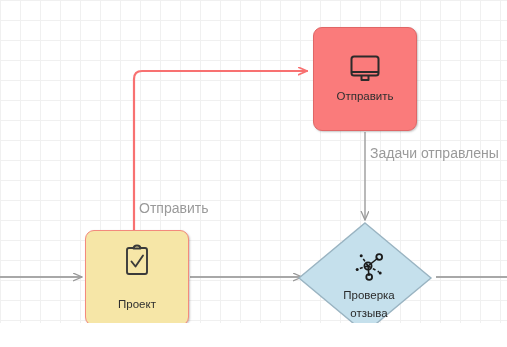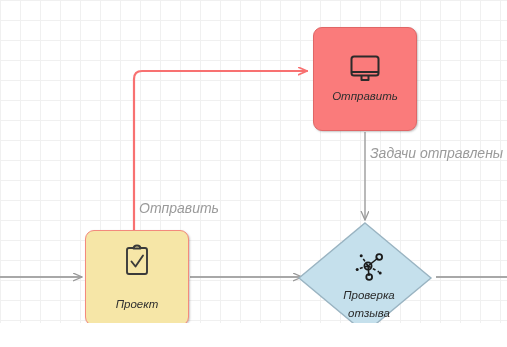--- a/index.html
+++ b/index.html
@@ -14,21 +14,20 @@
     overflow: hidden;
     background-color: #ffffff;
     background-image:
       linear-gradient(to right, #f0f0f0 1px, transparent 1px),
       linear-gradient(to bottom, #f0f0f0 1px, transparent 1px),
       linear-gradient(to right, #e6e6e6 1px, transparent 1px),
       linear-gradient(to bottom, #e6e6e6 1px, transparent 1px);
     background-size: 20px 20px, 20px 20px, 100px 100px, 100px 100px;
     background-position: 0px 0px, 0px 0px, 0px 0px, 0px 0px;
     font-family: "Liberation Sans", sans-serif;
-    font-style: italic;
   }
   .edges {
     position: absolute;
     left: 0; top: 0;
     width: 507px;
     height: 347px;
   }
   .node {
     position: absolute;
     box-sizing: border-box;

